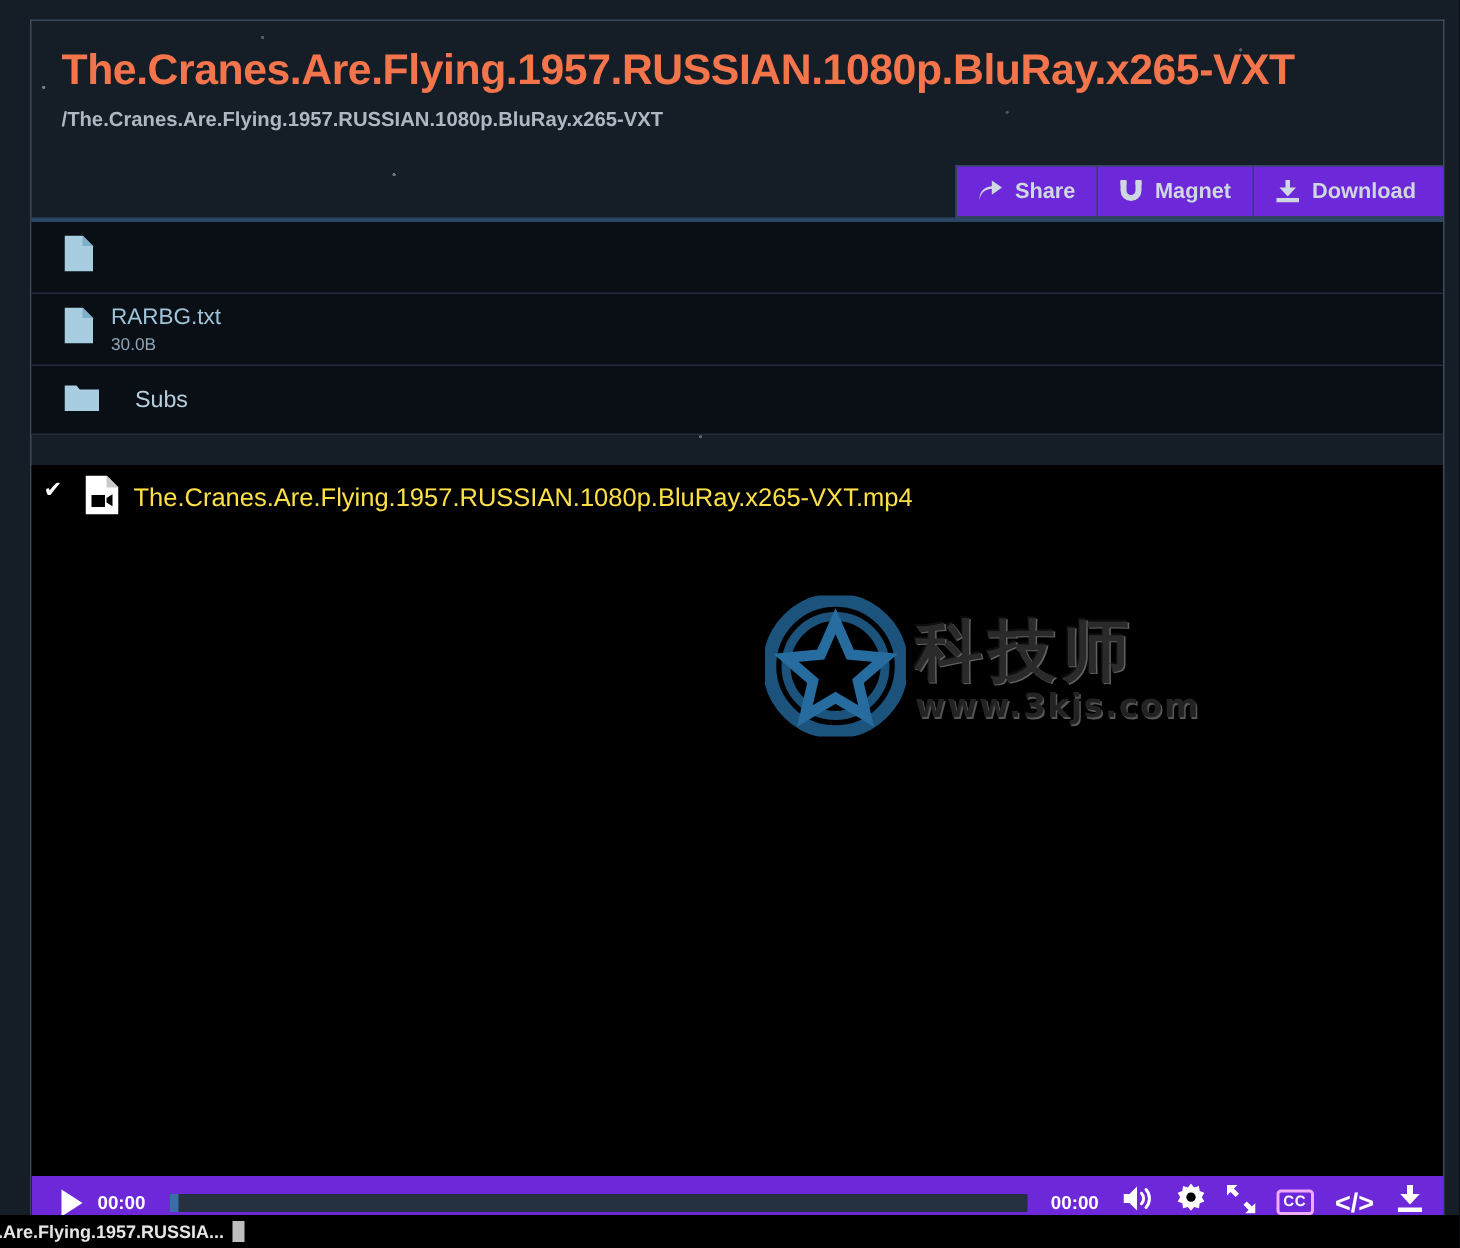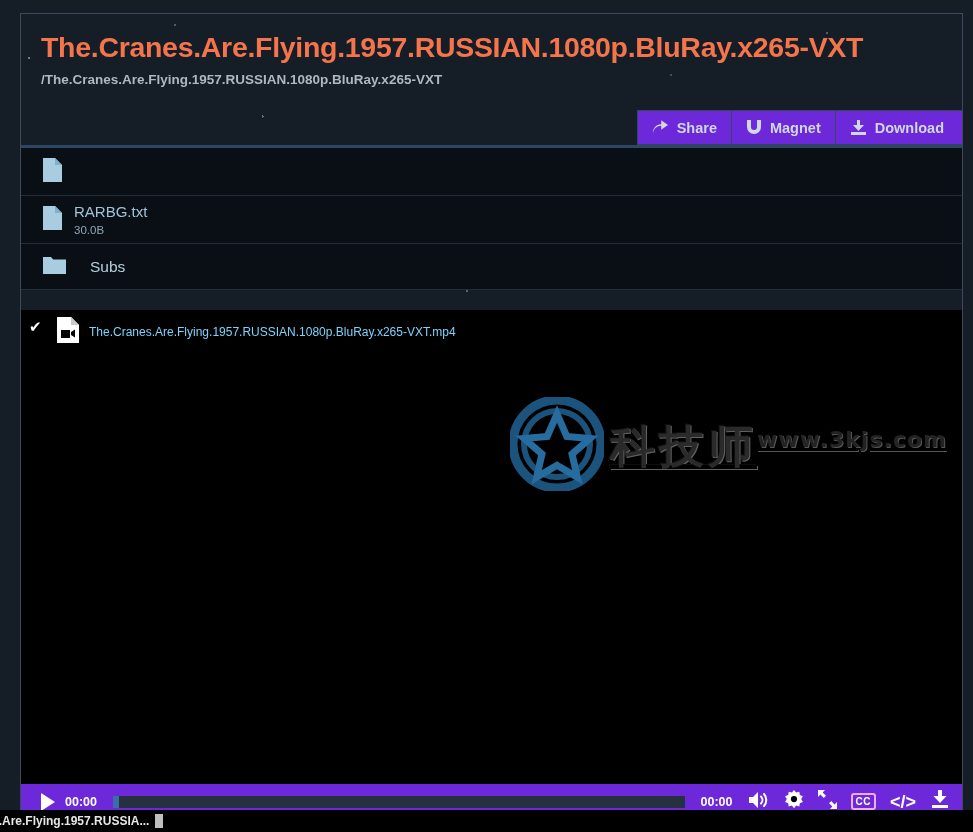--- a/index.html
+++ b/index.html
@@ -150,22 +150,22 @@
     cursor: pointer;
   }
   .check-mark {
     color: #fff;
     font-size: 15px;
     width: 18px;
     line-height: 1;
     margin-top: -12px;
   }
   .video-file-name {
-    color: #7dd3fc;
-    font-size: 12px;
+    color: #fde047;
+    font-size: 17px;
     white-space: nowrap;
   }
 
   
   .video-player {
     position: absolute;
     left: 0; right: 0;
     top: 340px;
     height: 465px;
     background: #000;
@@ -173,21 +173,21 @@
   }
   .watermark {
     position: absolute;
     left: 489px;
     top: 43px;
     display: flex;
     align-items: center;
     gap: 6px;
     opacity: .92;
   }
-  .wm-text { display: flex; flex-direction: row; line-height: 1; text-decoration: underline; }
+  .wm-text { display: flex; flex-direction: column; line-height: 1; }
   .wm-cn {
     font-size: 45px;
     font-weight: bold;
     color: #2e2e2e;
     letter-spacing: 4px;
     text-shadow: 1px 1px 0 #6a6a6a, -1px -1px 0 #101010;
     font-family: "DejaVu Sans", sans-serif;
   }
   .wm-url {
     font-size: 22px;

